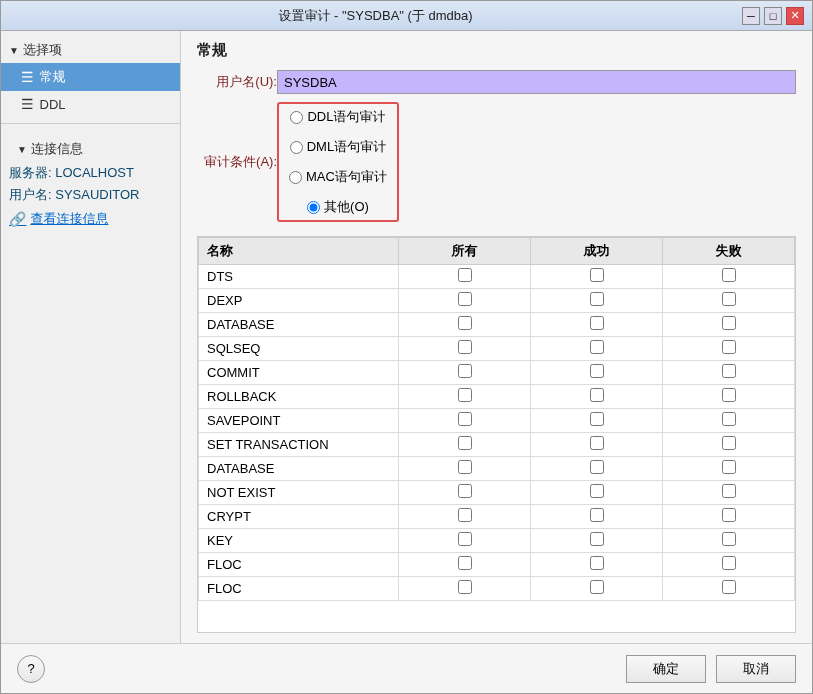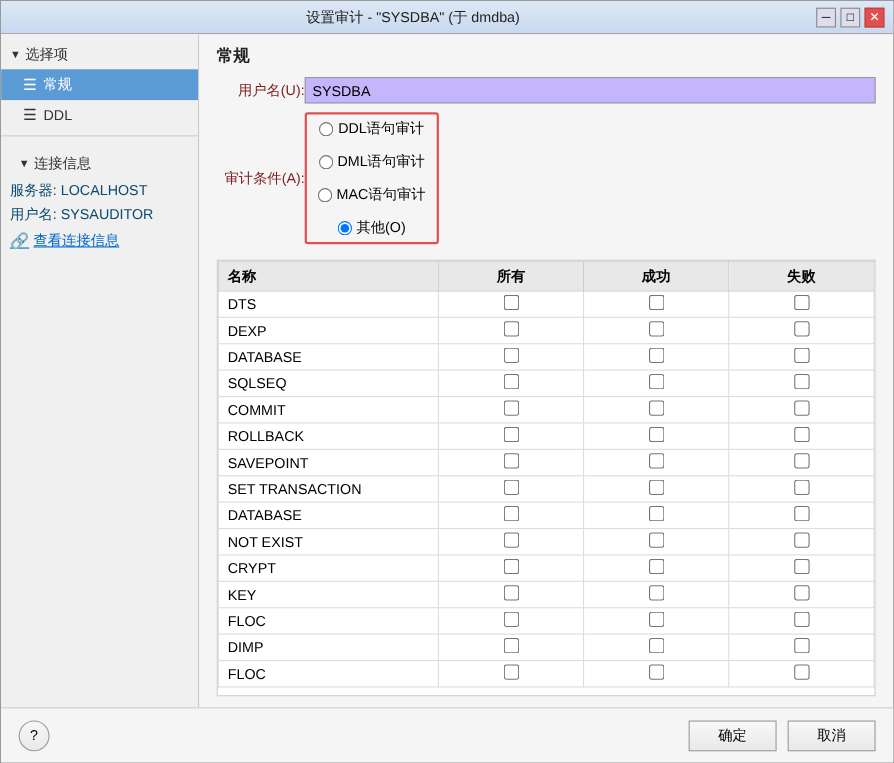--- a/index.html
+++ b/index.html
@@ -199,26 +199,20 @@
                 <td><input type="checkbox" style=""></td>
                 <td><input type="checkbox" style=""></td>
               </tr>
               <tr>
                 <td class="name-col">FLOC</td>
                 <td><input type="checkbox" style=""></td>
                 <td><input type="checkbox" style=""></td>
                 <td><input type="checkbox" style=""></td>
               </tr>
               <tr>
-                <td class="name-col">DIMP</td>
-                <td><input type="checkbox" style=""></td>
-                <td><input type="checkbox" style=""></td>
-                <td><input type="checkbox" style=""></td>
-              </tr>
-              <tr>
                 <td class="name-col">FLOC</td>
                 <td><input type="checkbox" style=""></td>
                 <td><input type="checkbox" style=""></td>
                 <td><input type="checkbox" style=""></td>
               </tr>
             </tbody>
         </table>
       </div>
     </div>
   </div>

